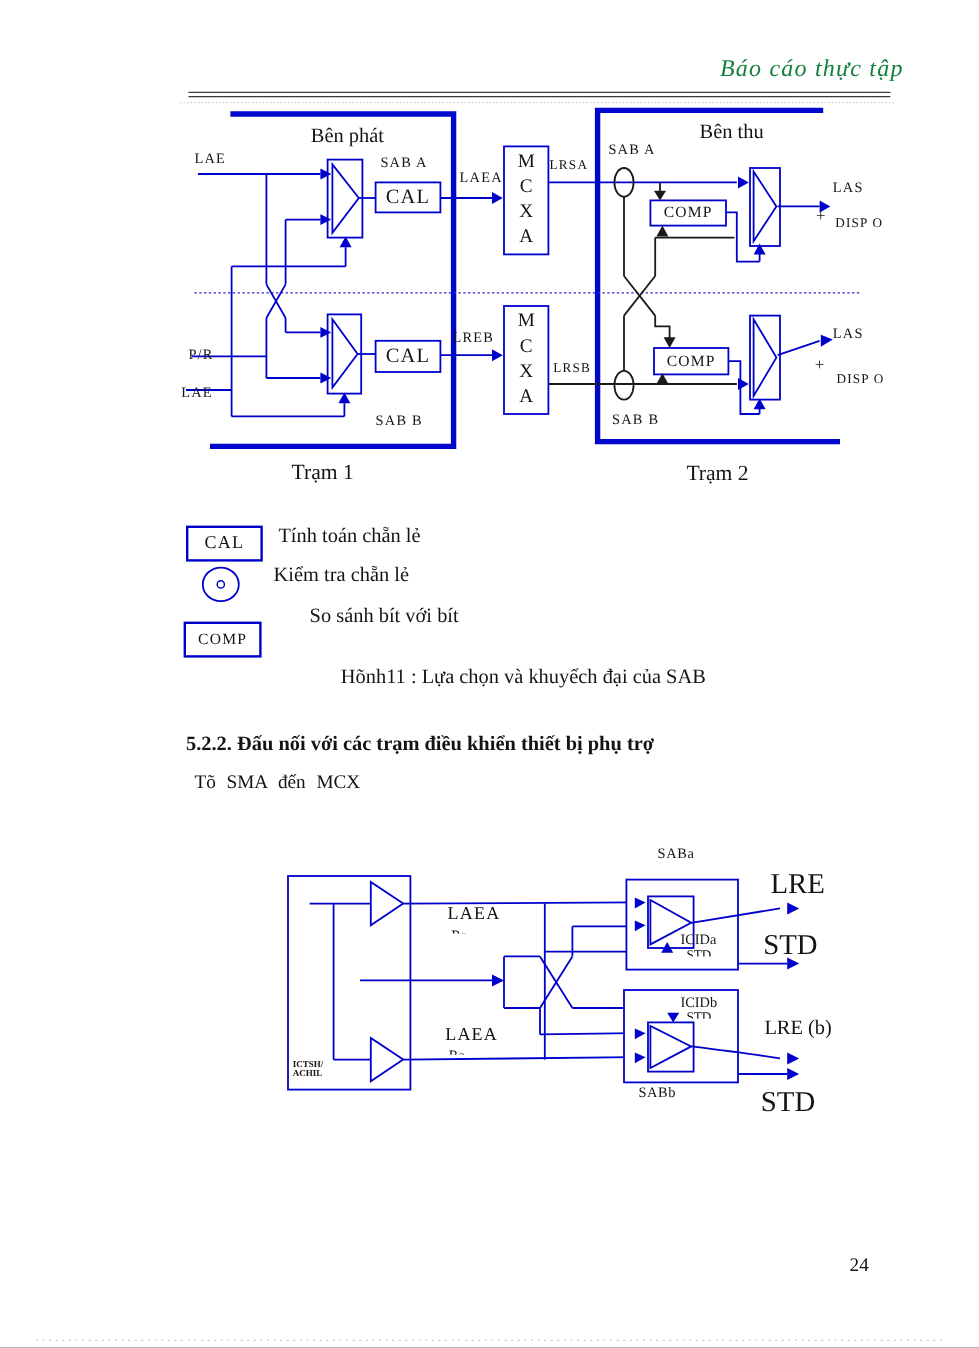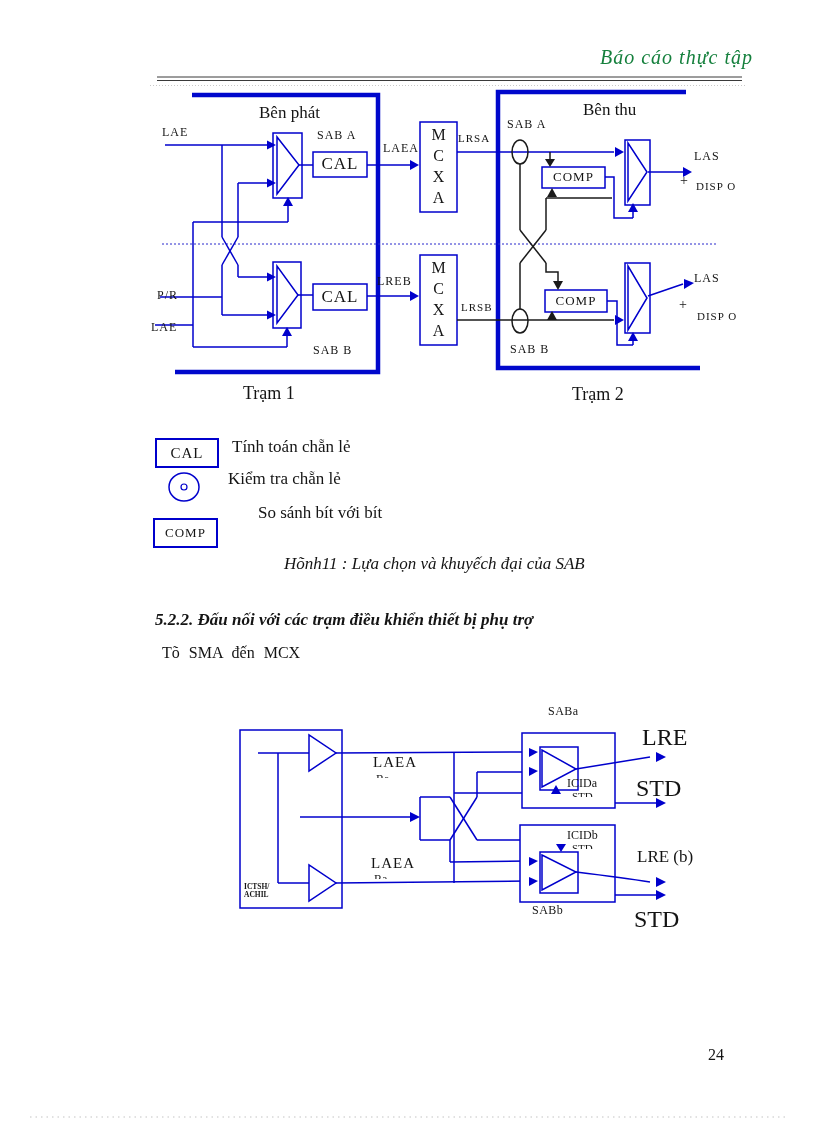--- a/index.html
+++ b/index.html
@@ -10,21 +10,21 @@
   .s11{font-size:11px;letter-spacing:1px;}
   .s12{font-size:12px;letter-spacing:1px;}
   .s15{font-size:15px;letter-spacing:1px;}
   .s16{font-size:16px;}
   .s17{font-size:17px;}
   .s18{font-size:18px;text-align:right;}
   .s19{font-size:24px;}
   .boxtxt{display:flex;align-items:center;justify-content:center;}
   .pre{white-space:pre-line;text-align:center;}
   .clip{overflow:hidden;line-height:1;}
-  .ital{font-style:italic;}
+  .ital{}
   .legbox{position:absolute;border:2px solid #0000cc;background:#fff;}
   .script{font-style:italic;letter-spacing:1px;color:#15803d;}
 </style>
 </head>
 <body>
 
 <div id="page">
 
   <svg width="816" height="1123" viewBox="0 0 816 1123">
 

